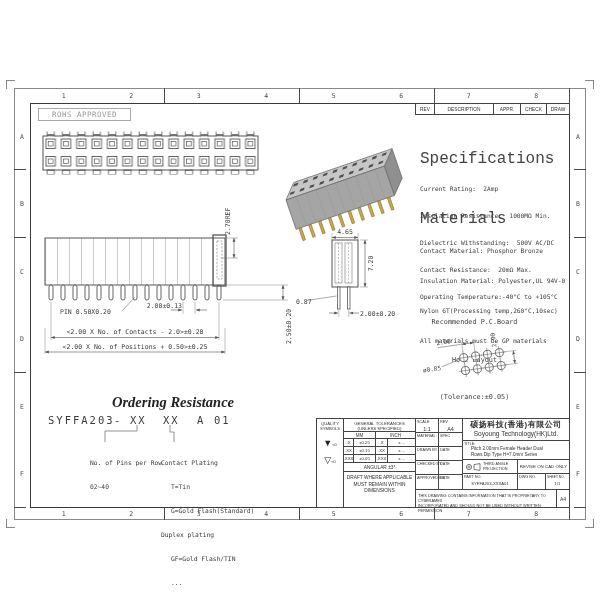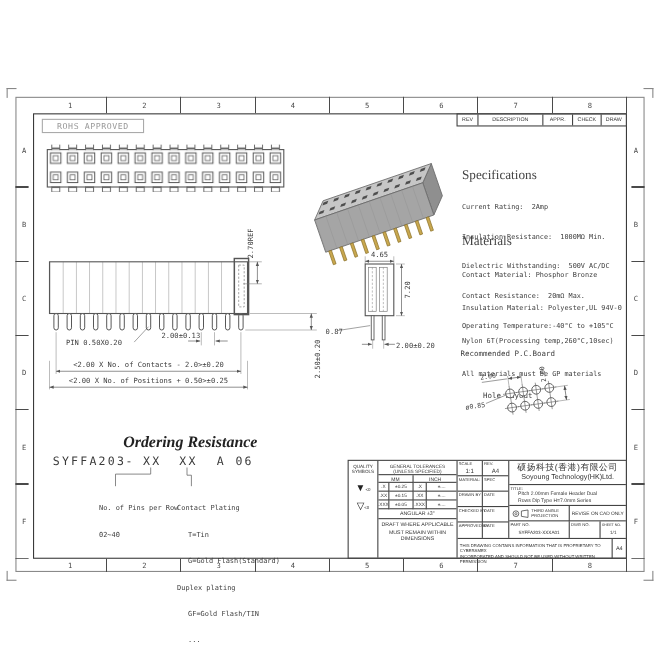--- a/index.html
+++ b/index.html
@@ -15,21 +15,21 @@
   .tickv{background-image:repeating-linear-gradient(180deg,transparent 0 66.5px,#4a4a4a 66.5px 67.5px);}
   .ruler{display:flex;font-size:6.5px;color:#4a4a4a;font-family:"DejaVu Sans Mono",monospace;}
   .ruler span{flex:1;display:flex;align-items:center;justify-content:center;}
   .rulerv{flex-direction:column;}
   .corner{width:9px;height:9px;}
   
   #rohs{left:38px;top:108px;width:93px;height:13px;border:1px solid #aaa;color:#999;
         font-size:7.5px;letter-spacing:.5px;display:flex;align-items:center;justify-content:center;}
   
   .blk{font-size:6.2px;line-height:9px;white-space:pre;}
-  .blk .hd{font-family:Liberation Serif, serif;font-size:12px;line-height:13px;color:#444;}
+  .blk .hd{font-family:Liberation Mono, monospace;font-size:16px;line-height:13px;color:#444;}
   #materials-blk{line-height:10px;}
   #pcb-note{width:135px;text-align:center;font-size:6.8px;line-height:12.5px;white-space:pre;}
   
   #ord-title{left:88px;top:394px;width:170px;text-align:center;
      font-family:"Liberation Serif",serif;font-weight:bold;font-style:italic;font-size:14.5px;color:#222;}
   .code{font-size:10.5px;letter-spacing:2px;color:#3a3a3a;top:414px;}
   .fnote{font-size:6.3px;line-height:8px;white-space:pre;}
   .opt{display:block;}
   .opt.ind{padding-left:10px;}
   
@@ -286,23 +286,24 @@
     <div>Operating Temperature:-40°C to +105°C</div>
   </div>
   <div class="abs blk" id="materials-blk" style="left:420px;top:193px;width:152px;">
     <div class="hd">Materials</div>
     <div>Contact Material: Phosphor Bronze</div>
     <div>Insulation Material: Polyester,UL 94V-0</div>
     <div>Nylon 6T(Processing temp,260°C,10sec)</div>
     <div>All materials must be GP materials</div>
   </div>
 
-  <div class="abs" id="pcb-note" style="left:394px;top:291px;">
+  <div class="abs" id="pcb-note" style="left:407px;top:291px;">
     <div>Recommended P.C.Board</div>
     <div>Hole Layout</div>
+    <div>(Tolerance:±0.05)</div>
   </div>
   <svg style="left:420px;top:318px;" width="145" height="72" viewBox="0 0 145 72">
     <g transform="rotate(-8 70 40)">
       <use href="#holeS" x="44" y="36"></use>
         <use href="#holeS" x="56" y="36"></use>
         <use href="#holeS" x="68" y="36"></use>
         <use href="#holeS" x="80" y="36"></use>
       <use href="#holeS" x="44" y="49"></use>
         <use href="#holeS" x="56" y="49"></use>
         <use href="#holeS" x="68" y="49"></use>
@@ -323,21 +324,21 @@
       <line x1="21" y1="42" x2="40" y2="37" stroke="#555" stroke-width="0.5"></line>
     </g>
   </svg>
 
   <div class="abs" id="ord-title">Ordering Resistance</div>
   <span class="abs code" style="left:48px;">SYFFA203</span>
   <span class="abs code" style="left:114px;">-</span>
   <span class="abs code" style="left:130px;">XX</span>
   <span class="abs code" style="left:163px;">XX</span>
   <span class="abs code" style="left:197px;">A</span>
-  <span class="abs code" style="left:214px;">06</span>
+  <span class="abs code" style="left:214px;">01</span>
   <svg style="left:95px;top:424px;" width="130" height="20" viewBox="0 0 130 20">
     <polyline points="42,1 42,7 10,7 10,18" fill="none" stroke="#666" stroke-width="0.7"></polyline>
     <polyline points="75,1 75,8 79,8 79,18" fill="none" stroke="#666" stroke-width="0.7"></polyline>
   </svg>
   <div class="abs fnote" style="left:90px;top:443px;">
     <div>No. of Pins per Row</div>
     <div>02~40</div>
   </div>
   <div class="abs fnote" style="left:161px;top:443px;">
     <div>Contact Plating</div>
@@ -409,21 +410,21 @@
       <div class="tb br" style="left:0;top:56px;width:23px;height:14px;">
           <span class="lbl">APPROVED BY</span>
         </div>
       <div class="tb" style="left:23px;top:56px;width:23px;height:14px;">
           <span class="lbl">DATE</span>
         </div>
     </div>
 
     <div class="tb" style="left:146px;top:0;width:106px;height:70px;">
       <div class="tb bb" style="left:0;top:0;width:106px;height:22px;text-align:center;">
-        <div style="font-size:8px;font-weight:normal;line-height:11px;letter-spacing:.5px;">硕扬科技(香港)有限公司</div>
+        <div style="font-size:8px;font-weight:bold;line-height:11px;letter-spacing:.5px;">硕扬科技(香港)有限公司</div>
         <div style="font-size:6.5px;line-height:8px;">Soyoung Technology(HK)Ltd.</div>
       </div>
       <div class="tb bb" style="left:0;top:22px;width:106px;height:19px;">
         <span class="lbl">TITLE:</span>
         <div style="padding:5px 0 0 8px;font-size:4.6px;line-height:5.8px;">
           <div>Pitch 2.00mm Female Header Dual</div>
           <div>Rows Dip Type H=7.0mm Series</div>
         </div>
       </div>
       <div class="tb br bb" style="left:0;top:41px;width:55px;height:14px;display:flex;align-items:center;">

